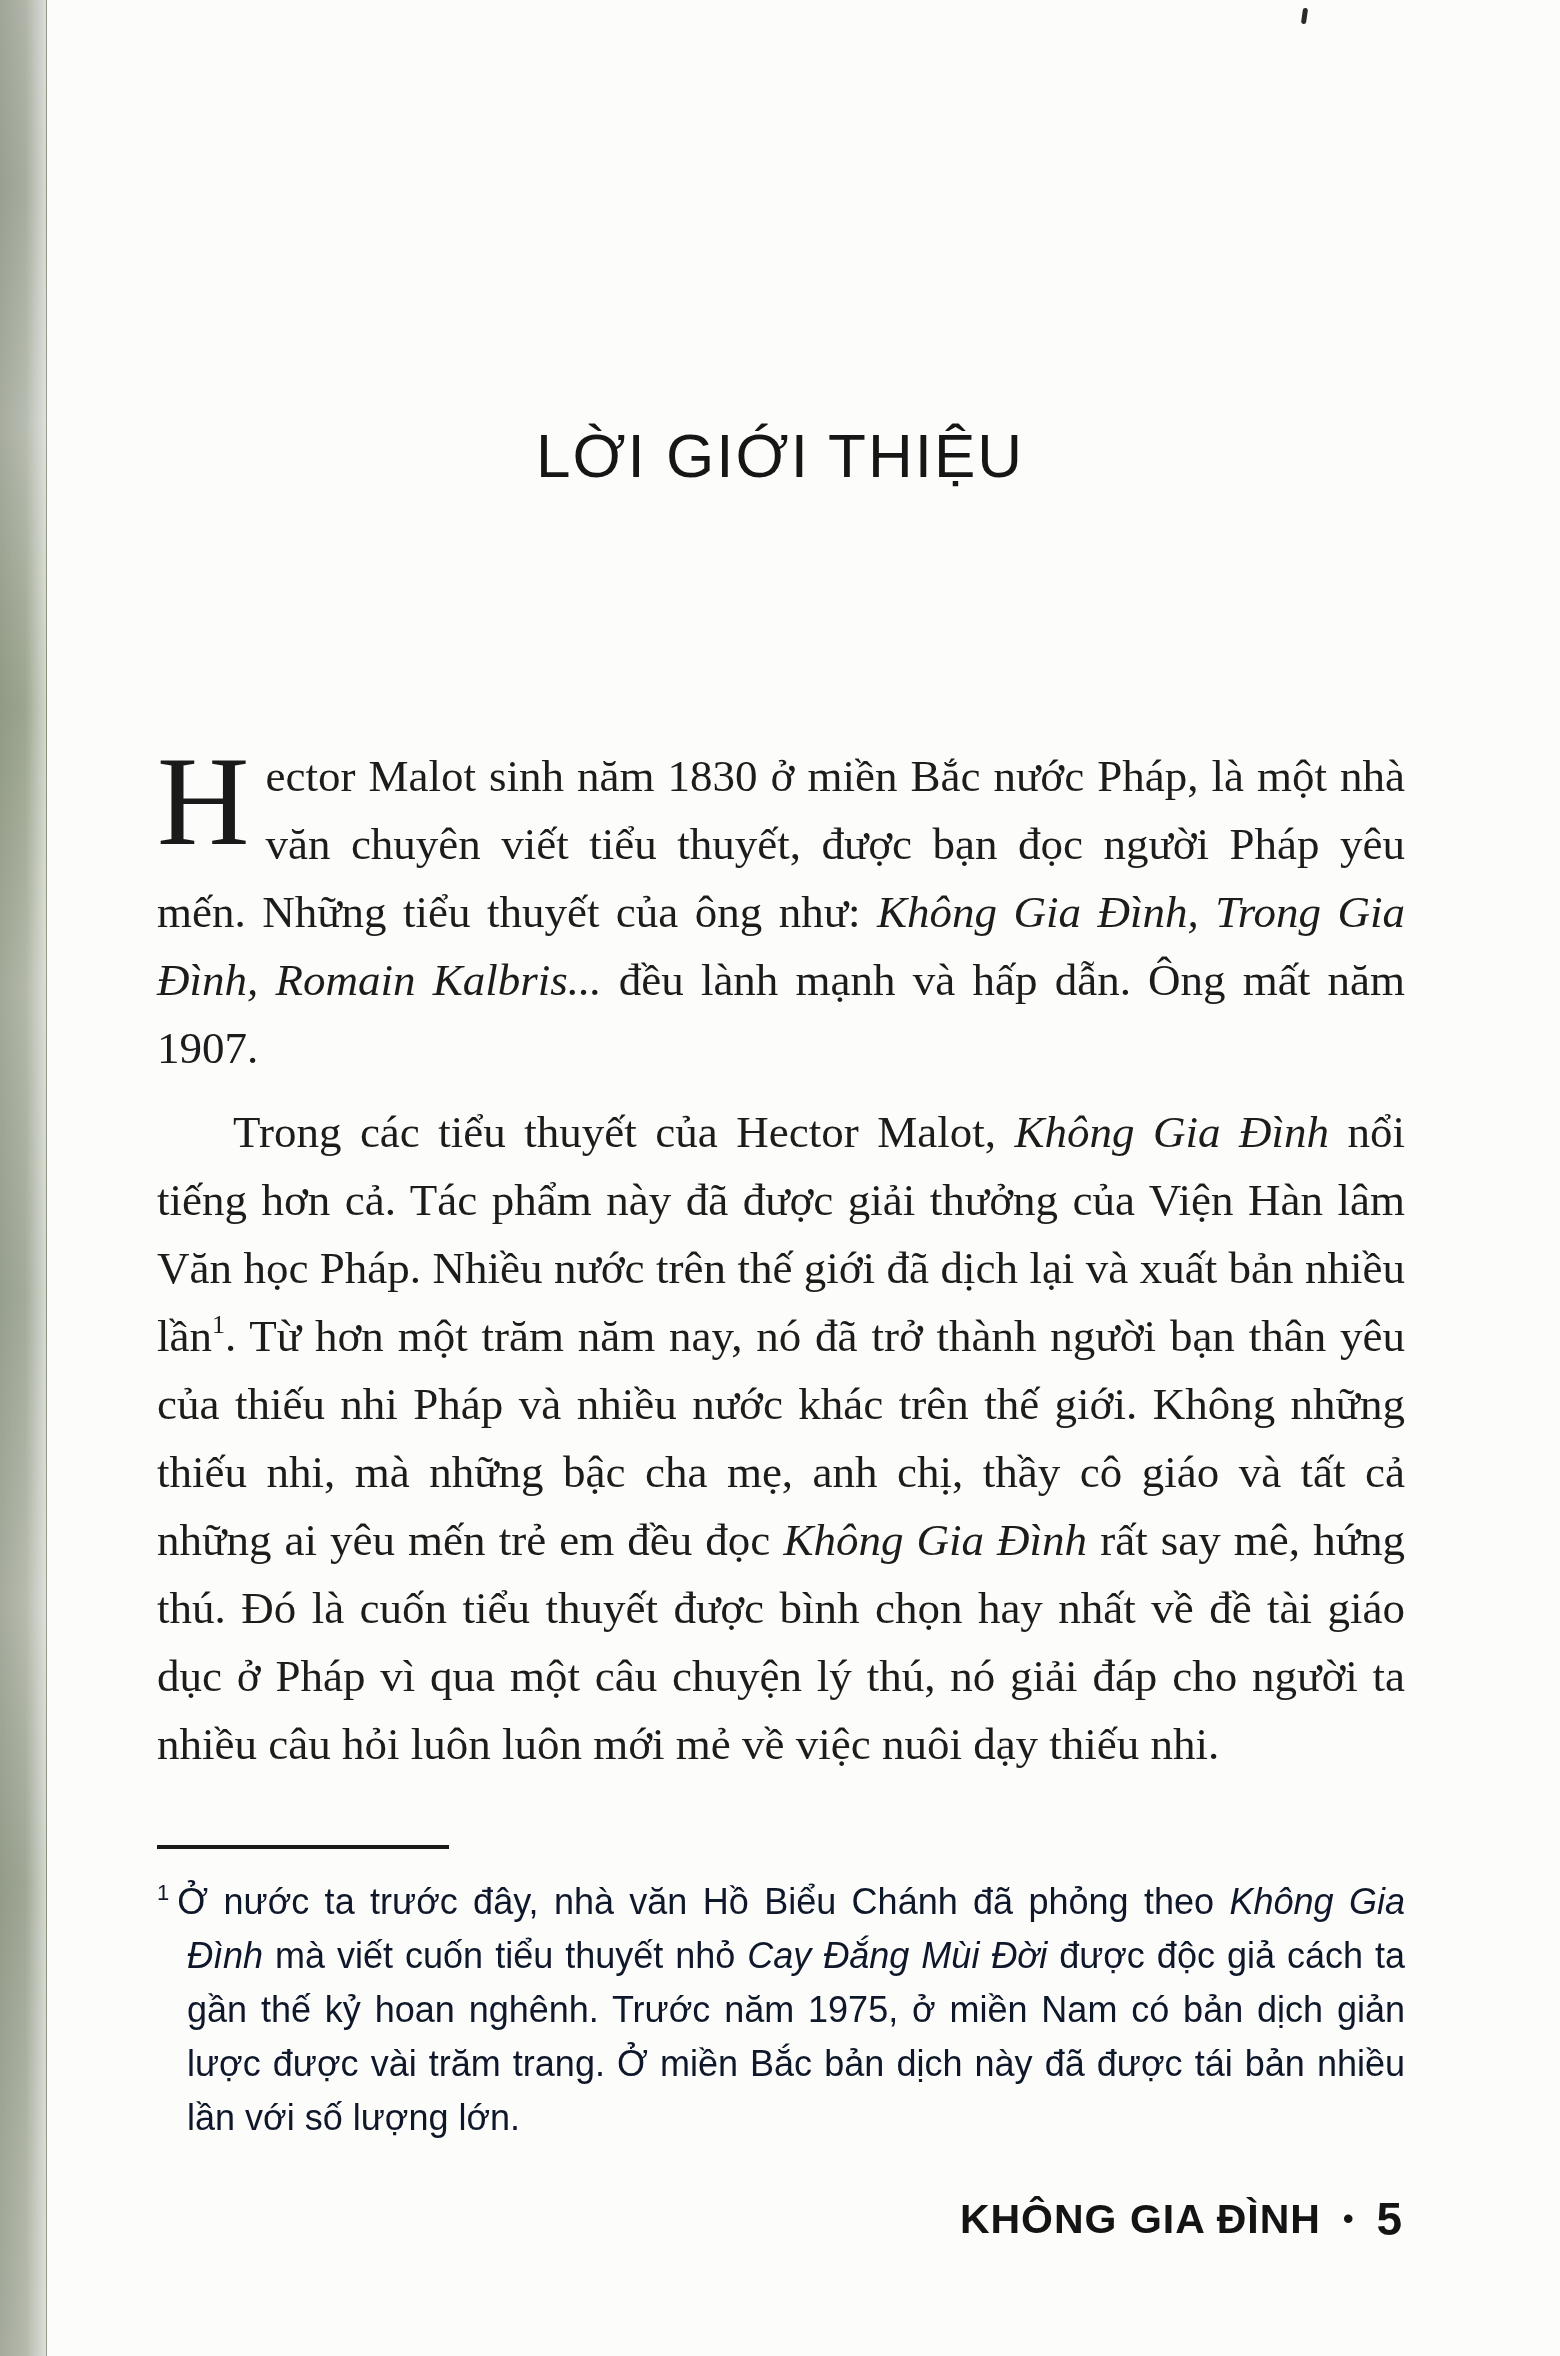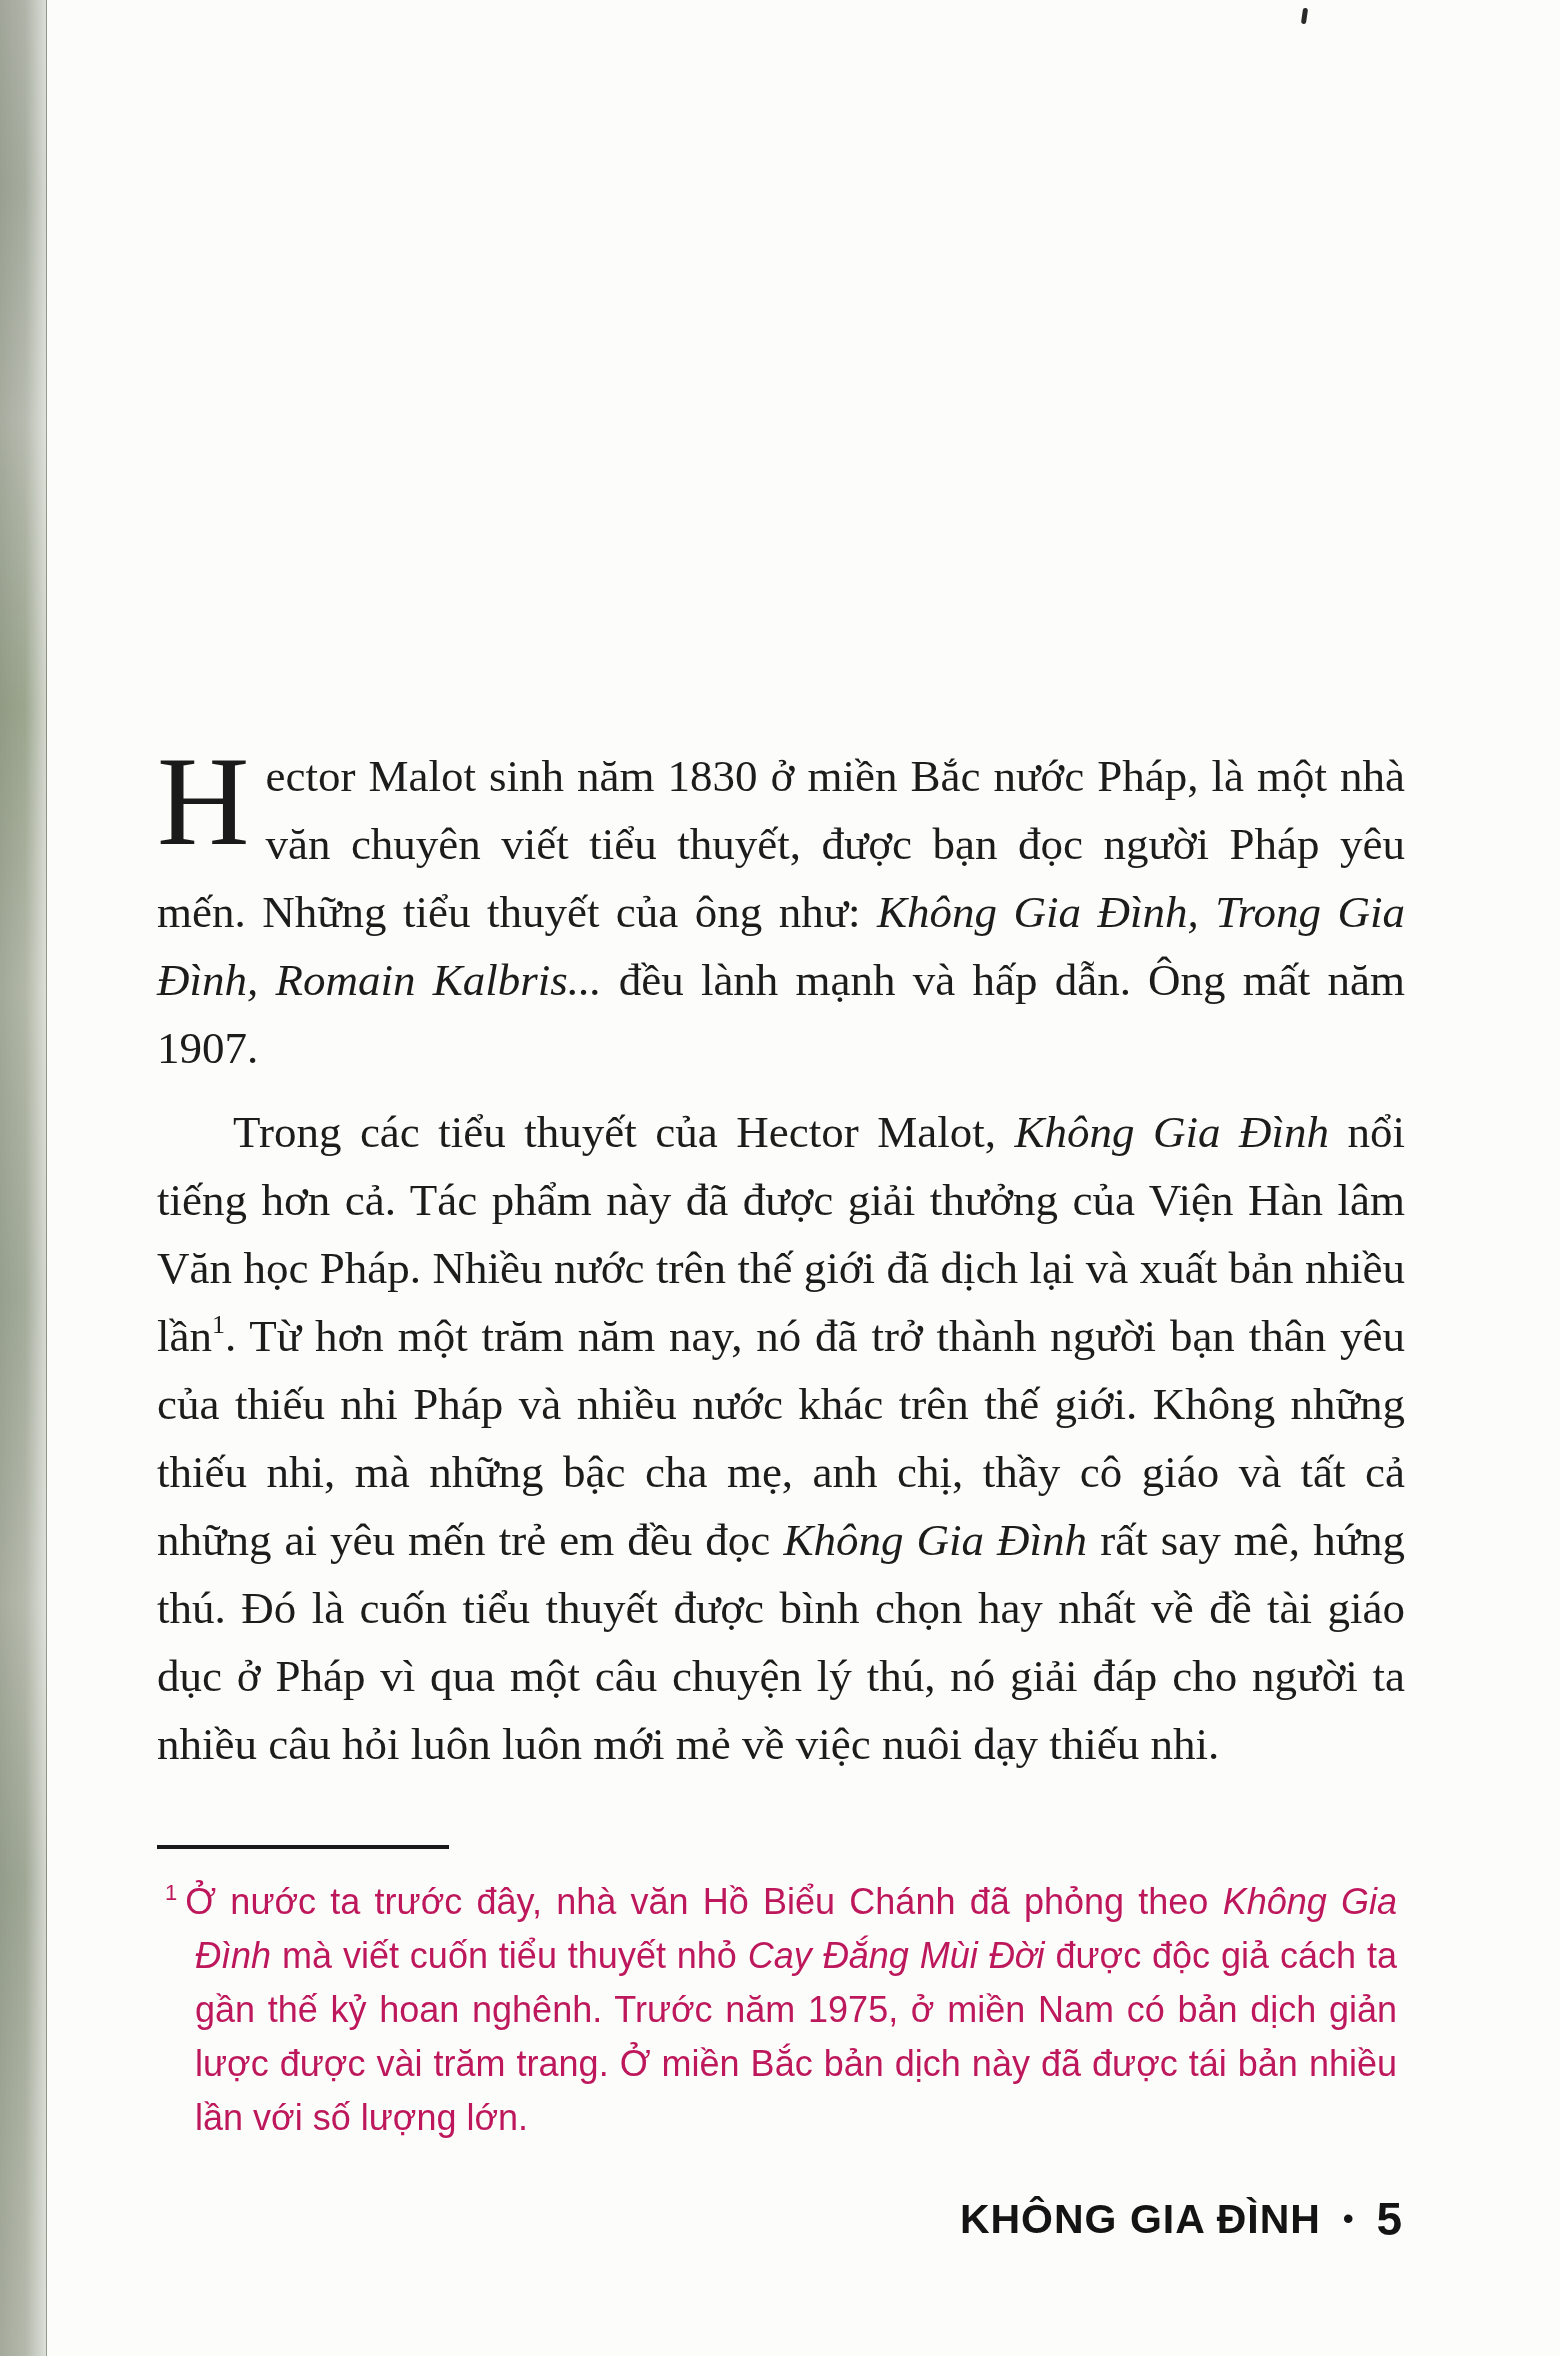--- a/index.html
+++ b/index.html
@@ -92,28 +92,28 @@
     left: 157px;
     width: 1248px;
   }
   .fn-rule {
     width: 292px;
     height: 0;
     border-top: 4px solid #1a1a1a;
     margin-bottom: 26px;
   }
   .footnote {
-    margin: 8px;
+    margin: 0;
     font-family: "Liberation Sans", sans-serif;
     font-size: 36px;
     line-height: 54px;
     text-align: justify;
     padding-left: 30px;
     text-indent: -30px;
-    color: #be185d;
+    color: #0f172a;
   }
   .fn-marker {
     font-size: 22px;
     line-height: 0;
     vertical-align: 14px;
     margin-right: 8px;
   }
 
   .footer {
     position: absolute;
@@ -132,20 +132,21 @@
   .footer-page { font-size: 46px; }
 </style>
 </head>
 <body>
 
 <div class="page">
 
   <div class="edge-strip"></div>
   <div class="artifact-apostrophe"></div>
 
+  <h1 class="title">LỜI GIỚI THIỆU</h1>
 
   <div class="body-text">
     <p class="para para-first"><span class="dropcap">H</span><span>ector Malot sinh năm 1830 ở miền Bắc nước Pháp, là một nhà văn chuyên viết tiểu thuyết, được bạn đọc người Pháp yêu mến. Những tiểu thuyết của ông như: </span><span class="italic">Không Gia Đình, Trong Gia Đình, Romain Kalbris...</span><span> đều lành mạnh và hấp dẫn. Ông mất năm 1907.</span></p>
     <p class="para para-indent"><span>Trong các tiểu thuyết của Hector Malot, </span><span class="italic">Không Gia Đình</span><span> nổi tiếng hơn cả. Tác phẩm này đã được giải thưởng của Viện Hàn lâm Văn học Pháp. Nhiều nước trên thế giới đã dịch lại và xuất bản nhiều lần</span><sup class="fn-ref">1</sup><span>. Từ hơn một trăm năm nay, nó đã trở thành người bạn thân yêu của thiếu nhi Pháp và nhiều nước khác trên thế giới. Không những thiếu nhi, mà những bậc cha mẹ, anh chị, thầy cô giáo và tất cả những ai yêu mến trẻ em đều đọc </span><span class="italic">Không Gia Đình</span><span> rất say mê, hứng thú. Đó là cuốn tiểu thuyết được bình chọn hay nhất về đề tài giáo dục ở Pháp vì qua một câu chuyện lý thú, nó giải đáp cho người ta nhiều câu hỏi luôn luôn mới mẻ về việc nuôi dạy thiếu nhi.</span></p>
   </div>
 
   <div class="footnote-block">
     <div class="fn-rule"></div>
     <p class="footnote"><sup class="fn-marker">1</sup><span>Ở nước ta trước đây, nhà văn Hồ Biểu Chánh đã phỏng theo </span><span class="italic">Không Gia Đình</span><span> mà viết cuốn tiểu thuyết nhỏ </span><span class="italic">Cay Đắng Mùi Đời</span><span> được độc giả cách ta gần thế kỷ hoan nghênh. Trước năm 1975, ở miền Nam có bản dịch giản lược được vài trăm trang. Ở miền Bắc bản dịch này đã được tái bản nhiều lần với số lượng lớn.</span></p>
   </div>

